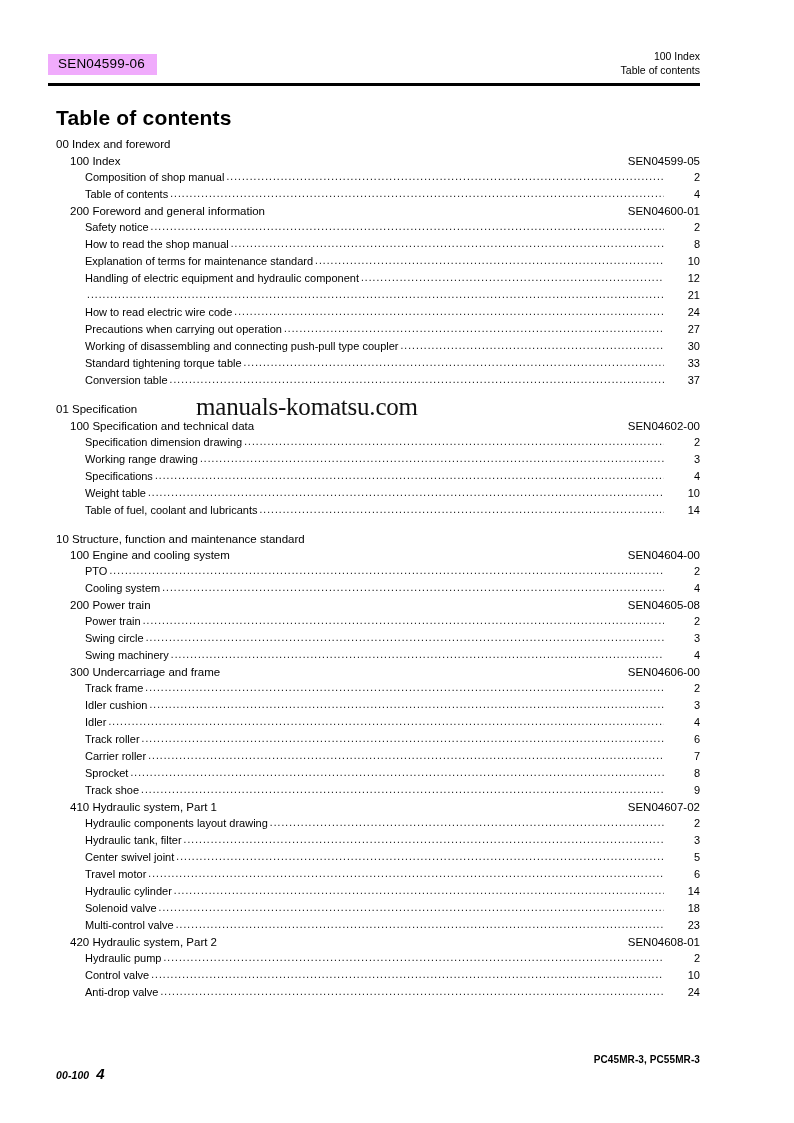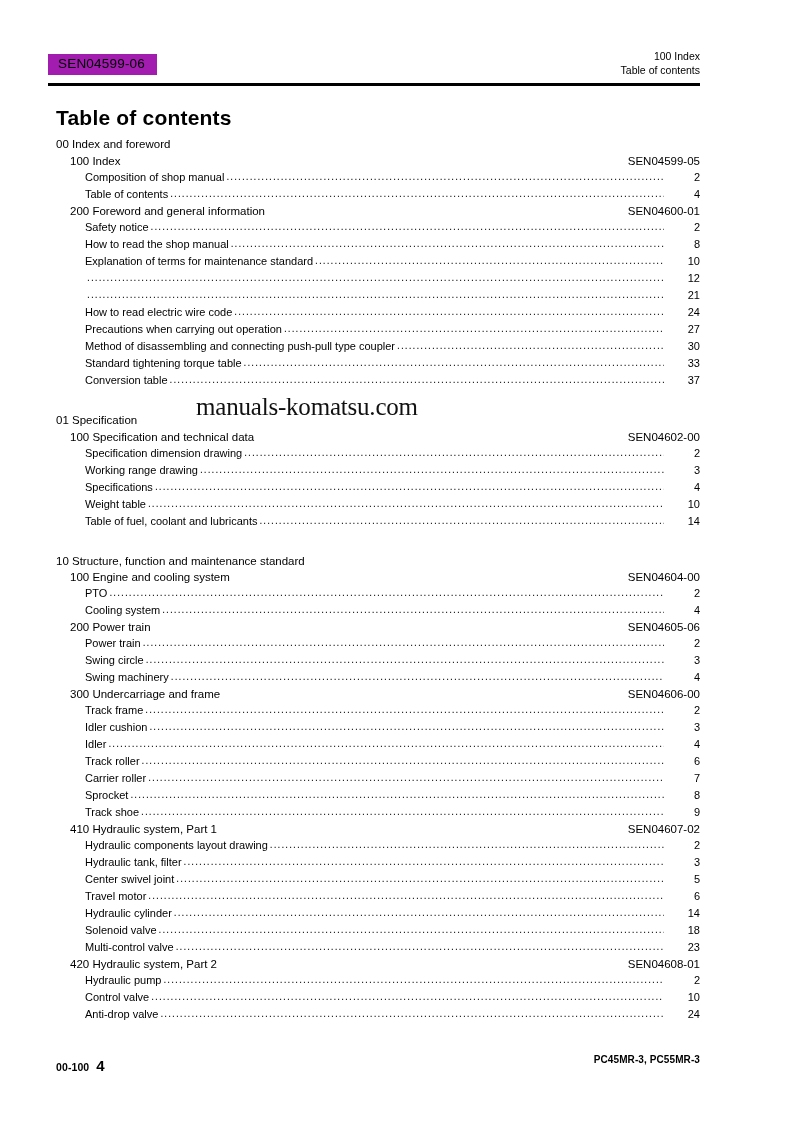--- a/index.html
+++ b/index.html
@@ -28,21 +28,21 @@
     position: absolute;
     left: 48px;
     top: 50px;
     width: 652px;
     height: 36px;
   }
   .header-code {
     position: absolute;
     left: 0;
     top: 4px;
-    background: #a21caf;
+    background: #f0abfc;
     padding: 2px 12px 3px 10px;
     font-size: 13.5px;
     letter-spacing: 0.2px;
     line-height: 1.2;
     white-space: nowrap;
   }
   .header-right {
     position: absolute;
     right: 0;
     top: 0;
@@ -75,21 +75,21 @@
     position: absolute;
     left: 56px;
     top: 137px;
     width: 644px;
   }
 
   .grp {
     margin-top: 0;
   }
   .grp + .grp {
-    margin-top: 24px;
+    margin-top: 13px;
   }
 
   
   .lvl0 {
     font-size: 11.5px;
     line-height: 15.8px;
     padding-left: 0px;
     white-space: nowrap;
   }
 
@@ -147,22 +147,23 @@
   .footer {
     position: absolute;
     left: 56px;
     top: 1063px;
     width: 644px;
     height: 20px;
   }
   .footer-left {
     position: absolute;
     left: 0;
-    bottom: 8px;
-    white-space: nowrap;
+    bottom: 0;
+    white-space: nowrap;
+    font-style: italic;
   }
   .footer-sec {
     font-size: 10.5px;
     font-weight: bold;
     letter-spacing: 0.1px;
   }
   .footer-page {
     font-size: 15px;
     font-weight: bold;
     margin-left: 7px;
@@ -225,39 +226,40 @@
           <span class="t">How to read the shop manual</span>
           <span class="dots">...............................................................................................................................................................</span>
           <span class="pg">8</span>
         </div>
         <div class="lvl2">
           <span class="t">Explanation of terms for maintenance standard</span>
           <span class="dots">...............................................................................................................................................................</span>
           <span class="pg">10</span>
         </div>
         <div class="lvl2">
+          <span class="t">Handling of electric equipment and hydraulic component</span>
           <span class="dots">...............................................................................................................................................................</span>
           <span class="pg">12</span>
         </div>
         <div class="lvl2">
           <span class="dots">...............................................................................................................................................................</span>
           <span class="pg">21</span>
         </div>
         <div class="lvl2">
           <span class="t">How to read electric wire code</span>
           <span class="dots">...............................................................................................................................................................</span>
           <span class="pg">24</span>
         </div>
         <div class="lvl2">
           <span class="t">Precautions when carrying out operation</span>
           <span class="dots">...............................................................................................................................................................</span>
           <span class="pg">27</span>
         </div>
         <div class="lvl2">
-          <span class="t">Method of disassembling and connecting push-pull type coupler</span>
+          <span class="t">Working of disassembling and connecting push-pull type coupler</span>
           <span class="dots">...............................................................................................................................................................</span>
           <span class="pg">30</span>
         </div>
         <div class="lvl2">
           <span class="t">Standard tightening torque table</span>
           <span class="dots">...............................................................................................................................................................</span>
           <span class="pg">33</span>
         </div>
         <div class="lvl2">
           <span class="t">Conversion table</span>
@@ -311,21 +313,21 @@
           <span class="pg">2</span>
         </div>
         <div class="lvl2">
           <span class="t">Cooling system</span>
           <span class="dots">...............................................................................................................................................................</span>
           <span class="pg">4</span>
         </div>
         <div class="lvl1">
           <span class="t">200  Power train</span>
           <span class="sp"></span>
-          <span class="code">SEN04605-06</span>
+          <span class="code">SEN04605-08</span>
         </div>
         <div class="lvl2">
           <span class="t">Power train</span>
           <span class="dots">...............................................................................................................................................................</span>
           <span class="pg">2</span>
         </div>
         <div class="lvl2">
           <span class="t">Swing circle</span>
           <span class="dots">...............................................................................................................................................................</span>
           <span class="pg">3</span>

